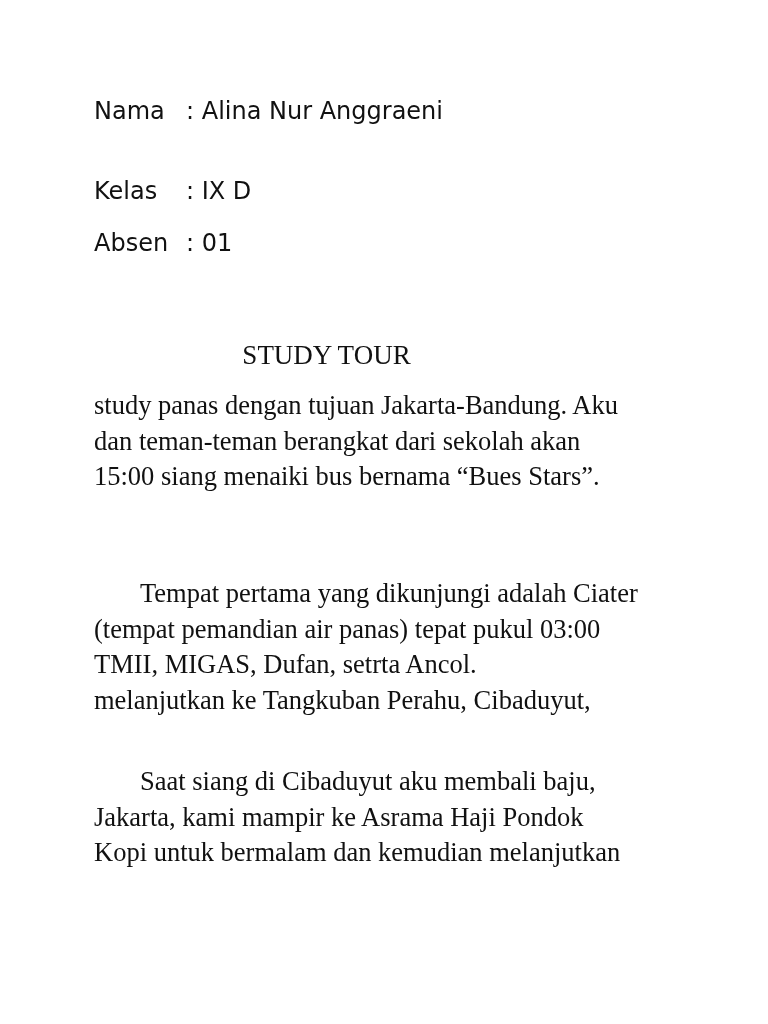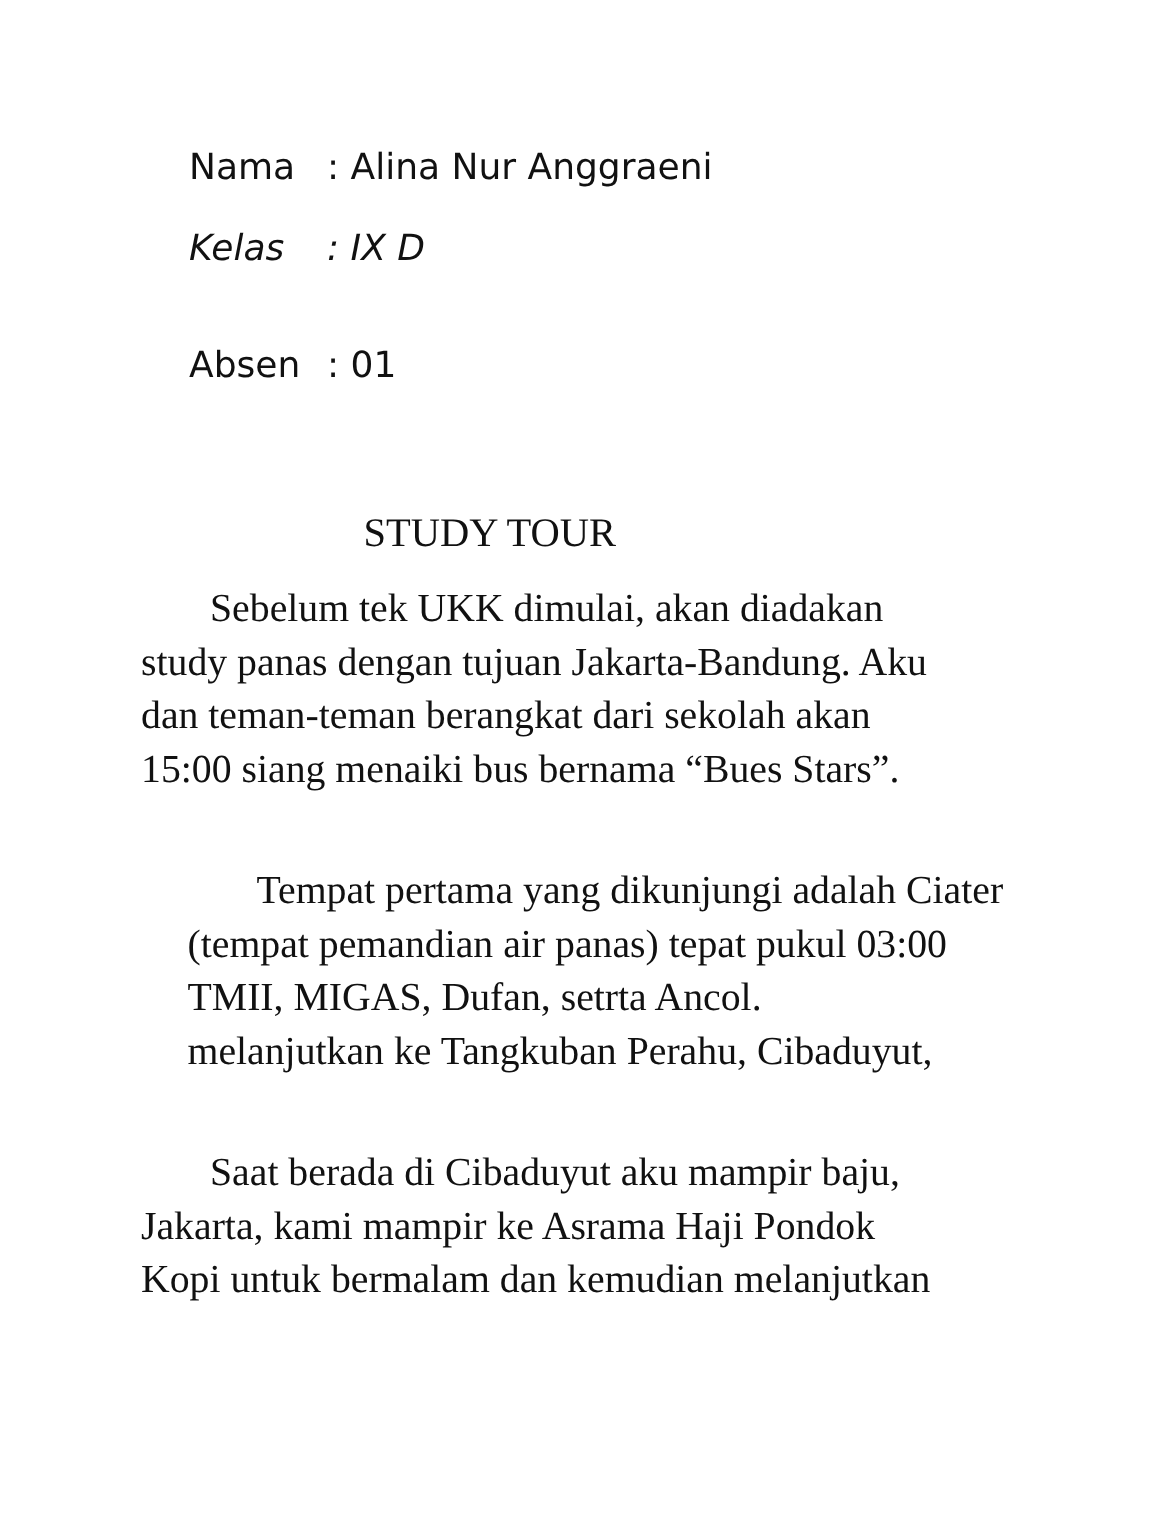--- a/index.html
+++ b/index.html
@@ -18,21 +18,21 @@
       font-size: 24px;
       color: #111;
     }
     .hrow {
       position: absolute;
       left: 0;
       white-space: nowrap;
       height: 34px;
       line-height: 34px;
     }
-    .hrow .lbl { display: inline-block; width: 92px; margin-left: 32px; }
+    .hrow .lbl { display: inline-block; width: 92px; }
     .hrow .val { display: inline-block; }
     .title {
       position: absolute;
       left: 0; width: 653px;
       top: 338px;
       text-align: center;
       font-family: "Liberation Serif", serif;
       font-size: 27px;
       line-height: 34px;
       color: #111;
@@ -58,41 +58,40 @@
     }
     .line.indent { padding-left: 46px; }
   </style>
 </head>
 <body>
 
 <div class="header-block">
   <div class="hrow" style="top:0px;">
     <span class="lbl">Nama</span><span class="val">: Alina Nur Anggraeni</span>
   </div>
-  <div class="hrow" style="top:54px;font-style:italic;">
+  <div class="hrow" style="top:80px;">
     <span class="lbl">Kelas</span><span class="val">: IX D</span>
   </div>
   <div class="hrow" style="top:132px;">
     <span class="lbl">Absen</span><span class="val">: 01</span>
   </div>
 </div>
 
 <div class="title">STUDY TOUR</div>
 
 <div class="body-text" style="top:388px;">
   <div class="para" style="top:0px;">
-    <span class="line indent">Sebelum tek UKK dimulai, akan diadakan</span>
     <span class="line">study panas dengan tujuan Jakarta-Bandung. Aku</span>
     <span class="line">dan teman-teman berangkat dari sekolah akan</span>
     <span class="line">15:00 siang menaiki bus bernama “Bues Stars”.</span>
   </div>
-  <div class="para" style="top:188px;margin-left:31px;">
+  <div class="para" style="top:188px;">
     <span class="line indent">Tempat pertama yang dikunjungi adalah Ciater</span>
     <span class="line">(tempat pemandian air panas) tepat pukul 03:00</span>
     <span class="line">TMII, MIGAS, Dufan, setrta Ancol.</span>
     <span class="line">melanjutkan ke Tangkuban Perahu, Cibaduyut,</span>
   </div>
   <div class="para" style="top:376px;">
-    <span class="line indent">Saat berada di Cibaduyut aku mampir baju,</span>
+    <span class="line indent">Saat siang di Cibaduyut aku membali baju,</span>
     <span class="line">Jakarta, kami mampir ke Asrama Haji Pondok</span>
     <span class="line">Kopi untuk bermalam dan kemudian melanjutkan</span>
   </div>
 </div>
 
 </body></html>

